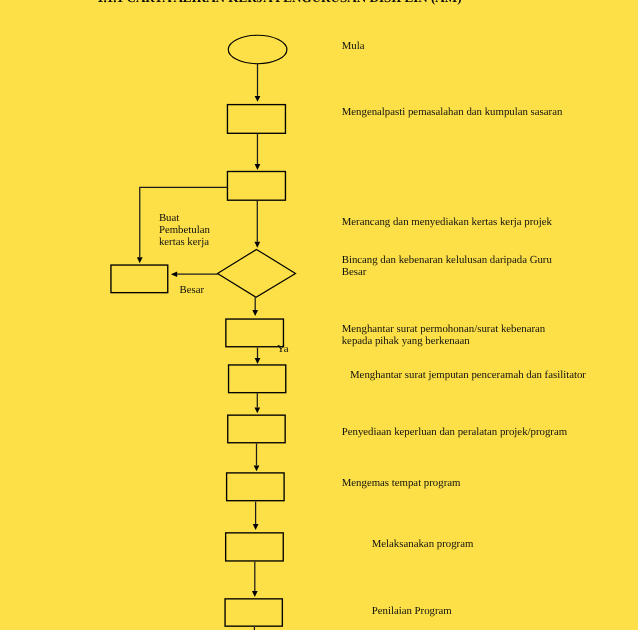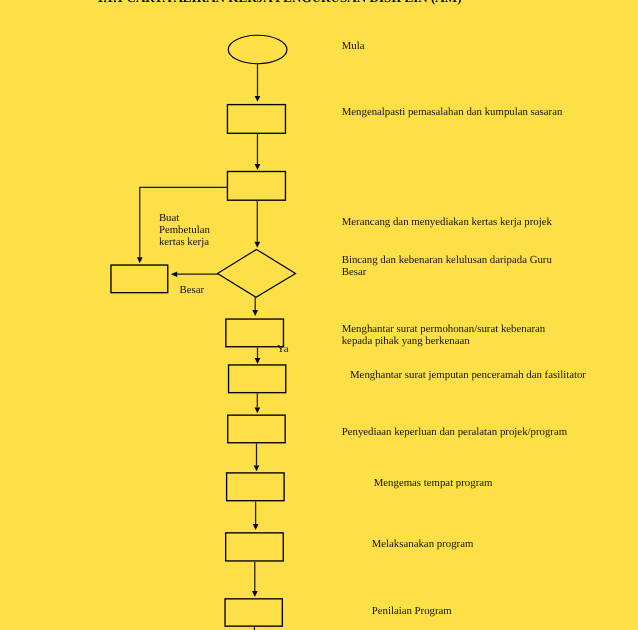--- a/index.html
+++ b/index.html
@@ -67,21 +67,21 @@
 
   <div class="lbl" style="left:341.7px;top:40.60px;">Mula</div>
   <div class="lbl" style="left:341.7px;top:106.60px;">Mengenalpasti pemasalahan dan kumpulan sasaran</div>
   <div class="lbl" style="left:341.7px;top:183.80px;margin-top:33px;">Merancang dan menyediakan kertas kerja projek</div>
   <div class="lbl" style="left:341.7px;top:254.80px;">Bincang dan kebenaran kelulusan daripada Guru
 Besar</div>
   <div class="lbl" style="left:341.7px;top:323.70px;">Menghantar surat permohonan/surat kebenaran
 kepada pihak yang berkenaan</div>
   <div class="lbl" style="left:350px;top:369.50px;">Menghantar surat jemputan penceramah dan fasilitator</div>
   <div class="lbl" style="left:341.7px;top:426.60px;">Penyediaan keperluan dan peralatan projek/program</div>
-  <div class="lbl" style="left:341.7px;top:478.30px;margin-left:32px;">Mengemas tempat program</div>
+  <div class="lbl" style="left:341.7px;top:478.30px;">Mengemas tempat program</div>
   <div class="lbl" style="left:341.7px;top:538.50px;margin-left:30px;">Melaksanakan program</div>
   <div class="lbl" style="left:341.7px;top:606.30px;margin-left:30px;">Penilaian Program</div>
 
   <div class="lbl" style="left:158.9px;top:212.90px;">Buat
 Pembetulan
 kertas kerja</div>
   <div class="lbl" style="left:179.6px;top:284.50px;">Besar</div>
   <div class="lbl" style="left:277.1px;top:296.50px;margin-top:47px;">Ya</div>
 
 </div>

